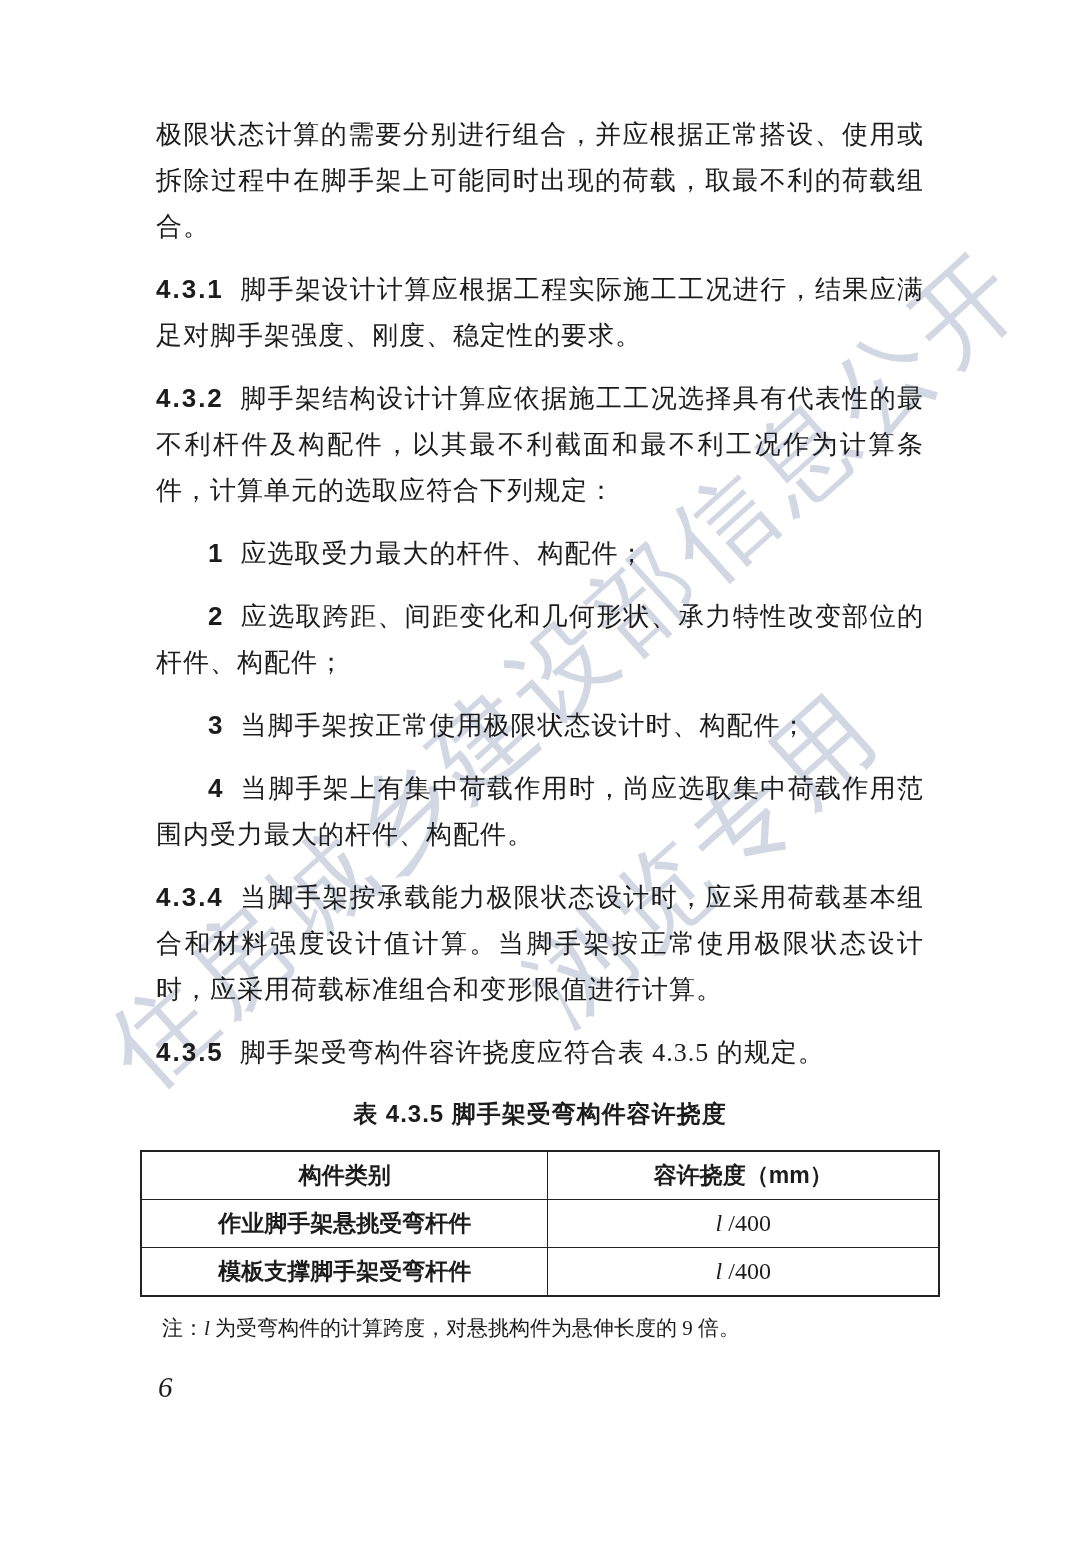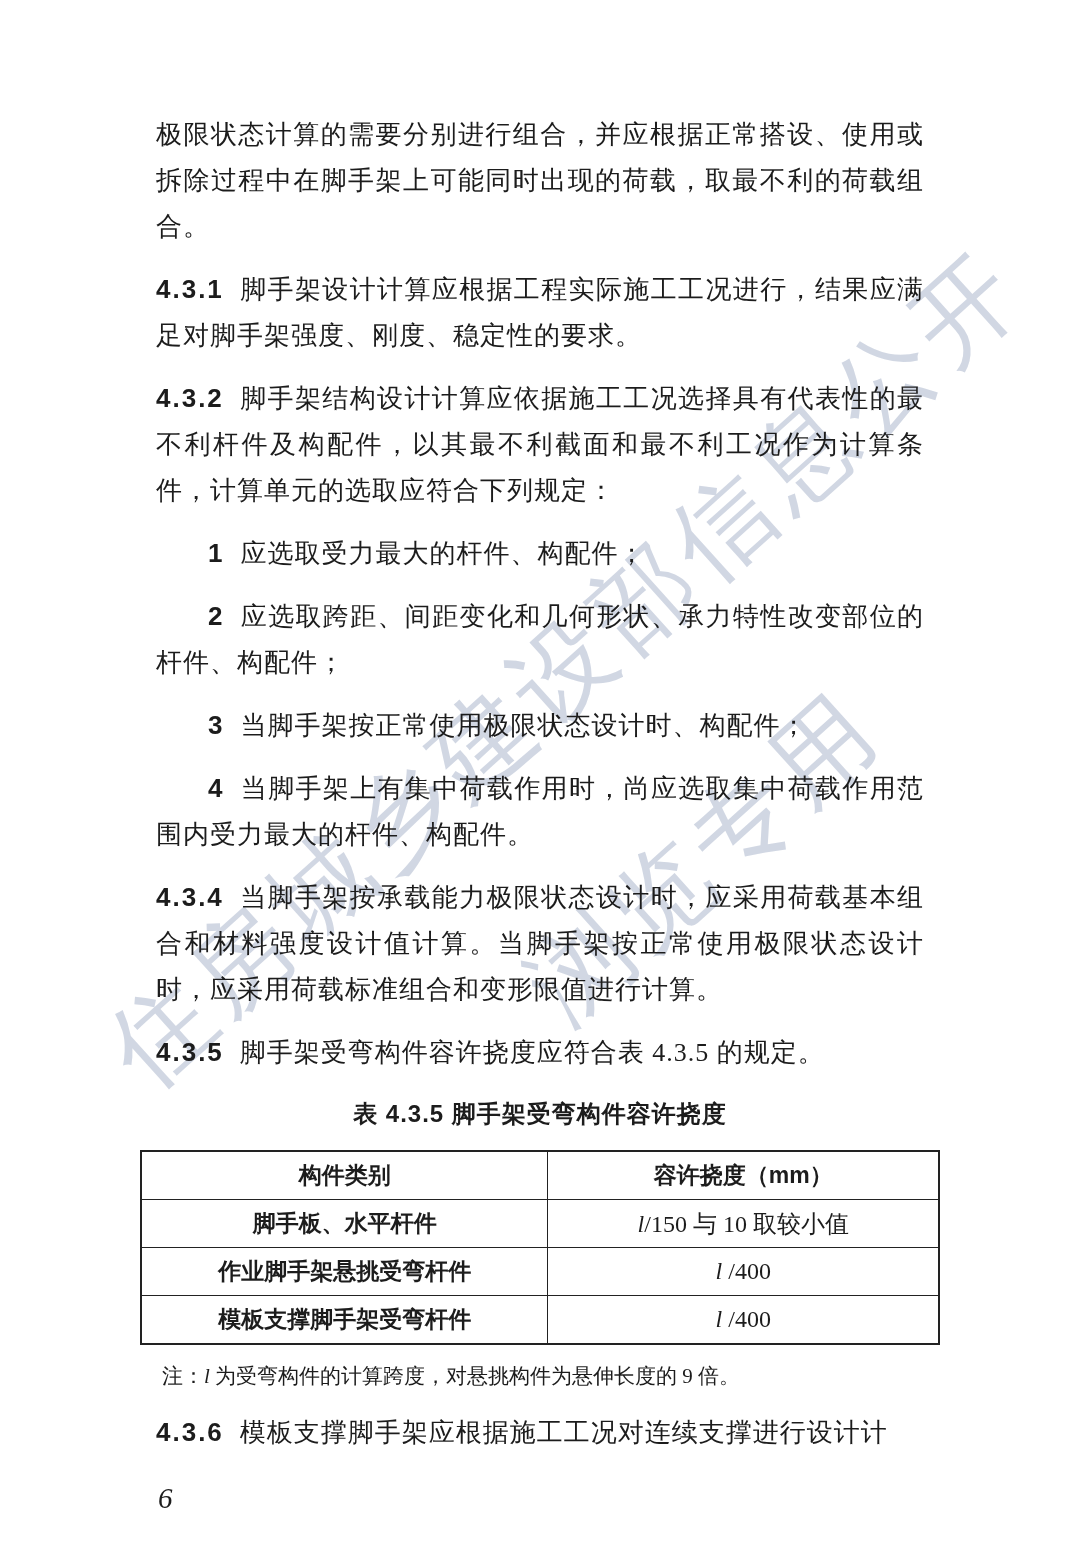--- a/index.html
+++ b/index.html
@@ -167,38 +167,31 @@
         <col style="width:49%">
       </colgroup>
       <thead>
         <tr>
           <th>构件类别</th>
           <th>容许挠度（mm）</th>
         </tr>
       </thead>
       <tbody>
         <tr>
-          <td class="cat">脚手板、水平杆件</td>
-          <td class="val"><span class="it">l</span><span>/150 与 10 取较小值</span></td>
-        </tr>
-        <tr>
           <td class="cat">作业脚手架悬挑受弯杆件</td>
           <td class="val"><span class="it">l</span><span> /400</span></td>
         </tr>
         <tr>
           <td class="cat">模板支撑脚手架受弯杆件</td>
           <td class="val"><span class="it">l</span><span> /400</span></td>
         </tr>
       </tbody>
     </table>
 
     <p class="note">
       <span>注：</span><span class="it">l</span><span> 为受弯构件的计算跨度，对悬挑构件为悬伸长度的 9 倍。</span>
     </p>
 
-    <p class="para last-clause">
-      <span class="num">4.3.6</span><span>模板支撑脚手架应根据施工工况对连续支撑进行设计计</span>
-    </p>
 
     <div class="page-num">6</div>
 
   </div>
 </div>
 
 </body></html>

